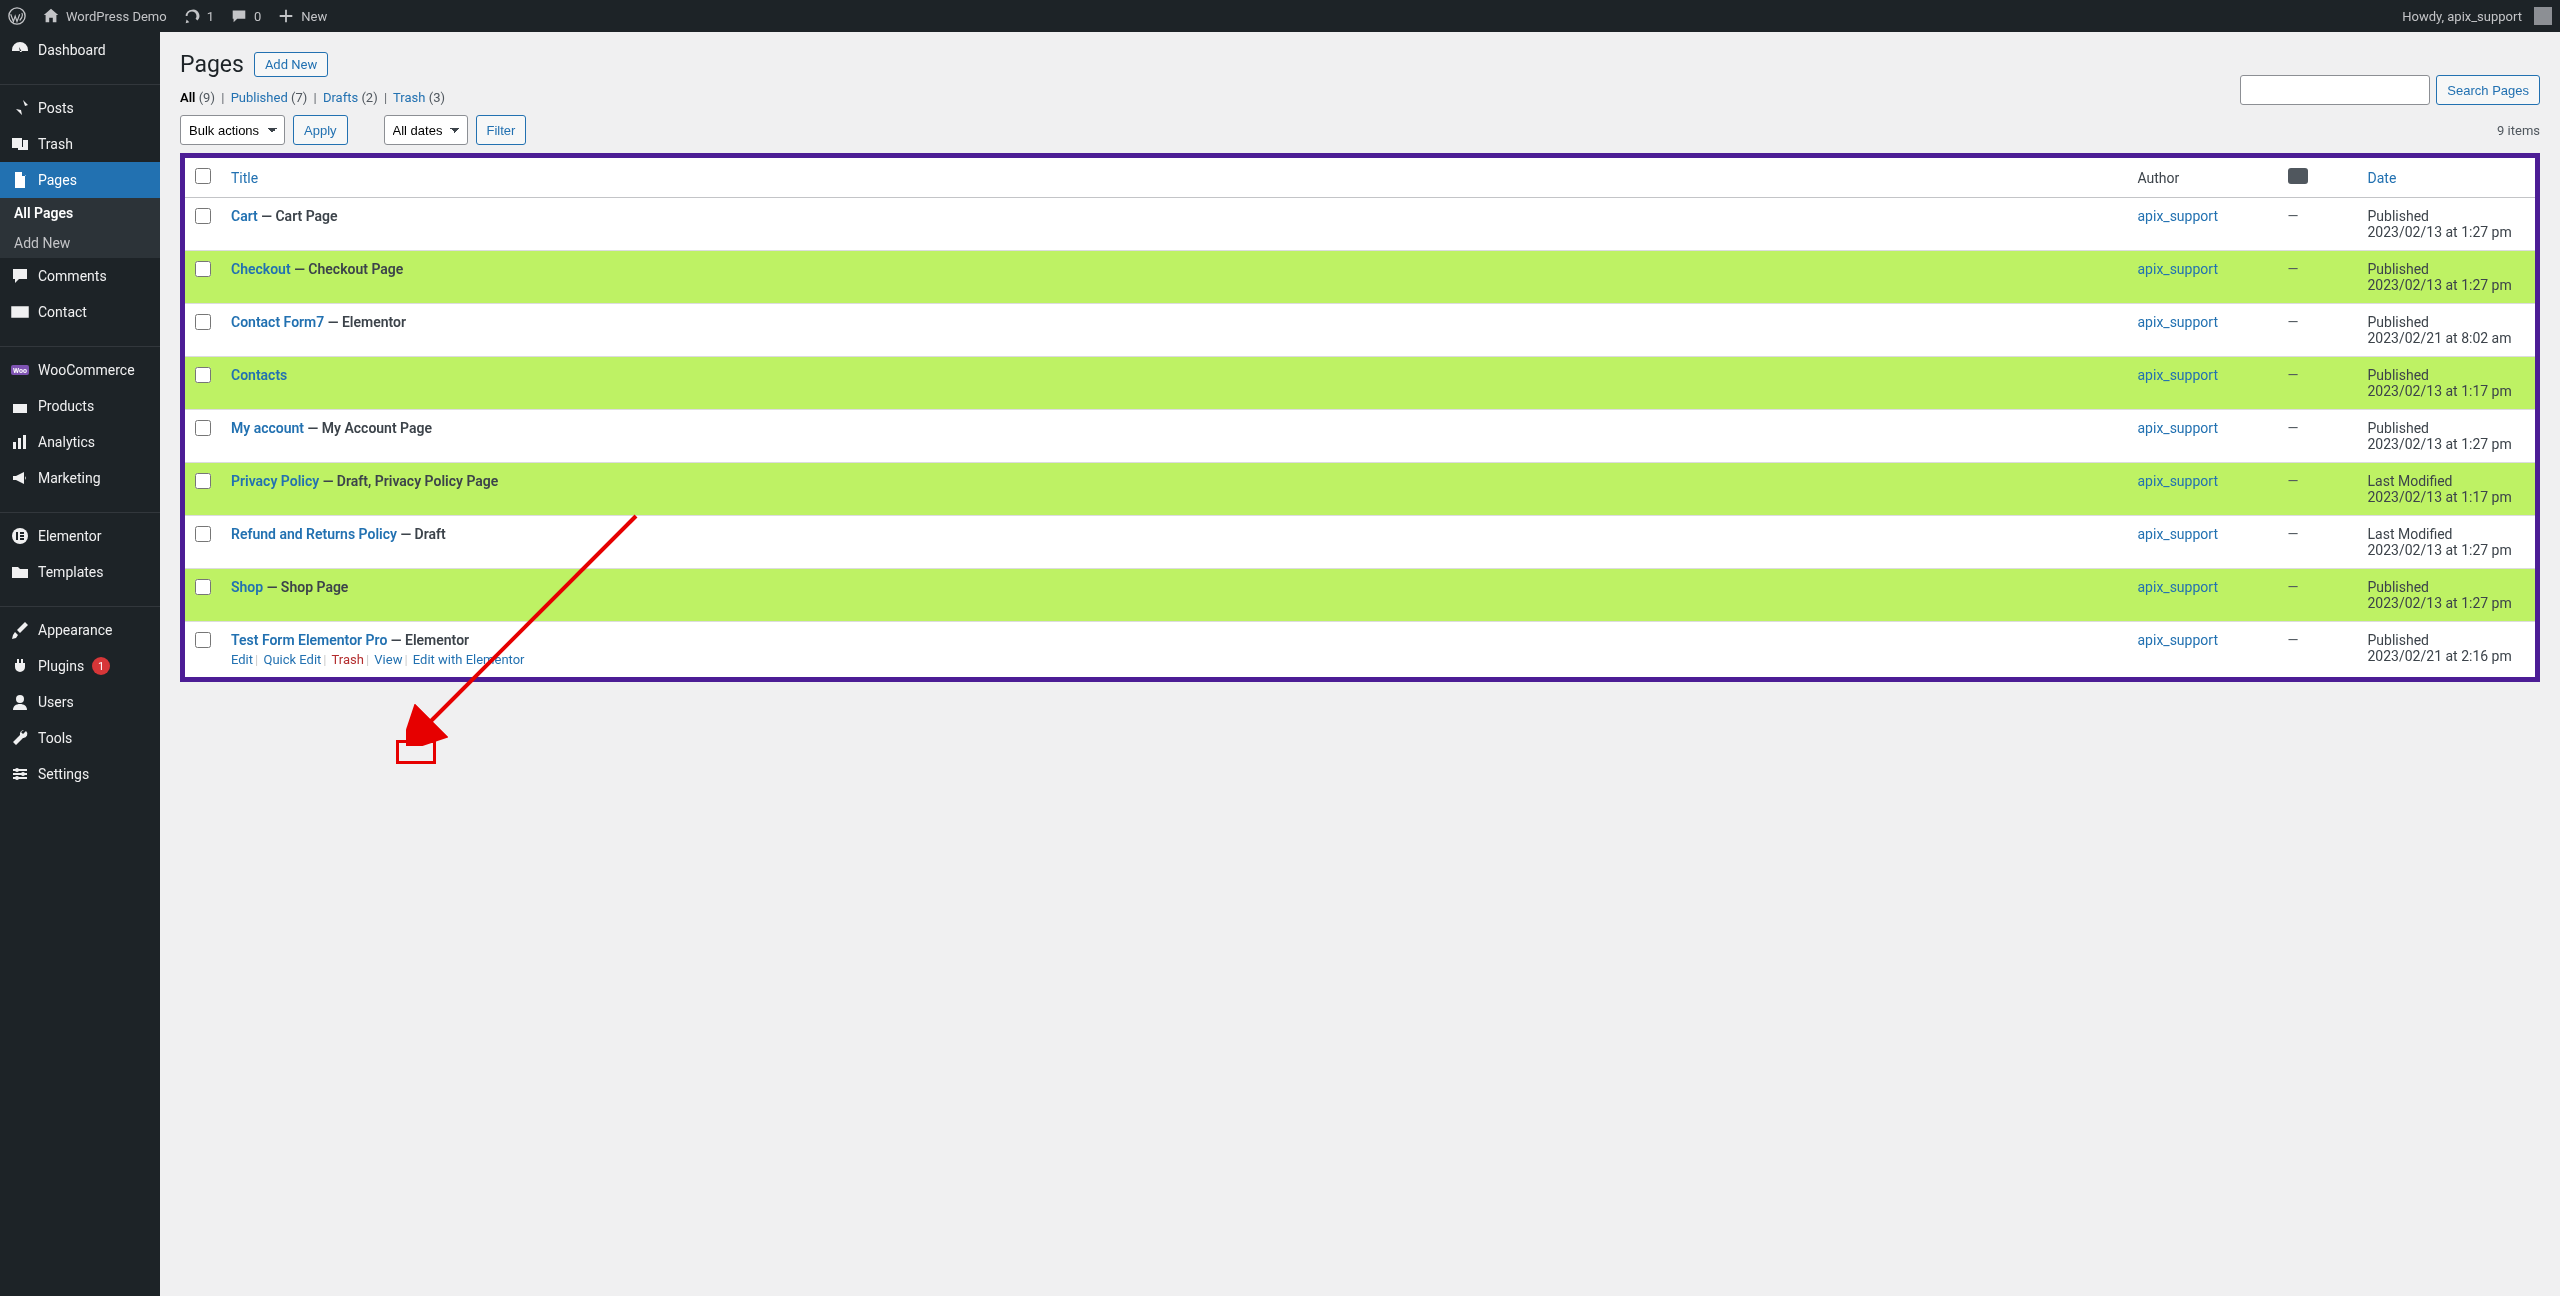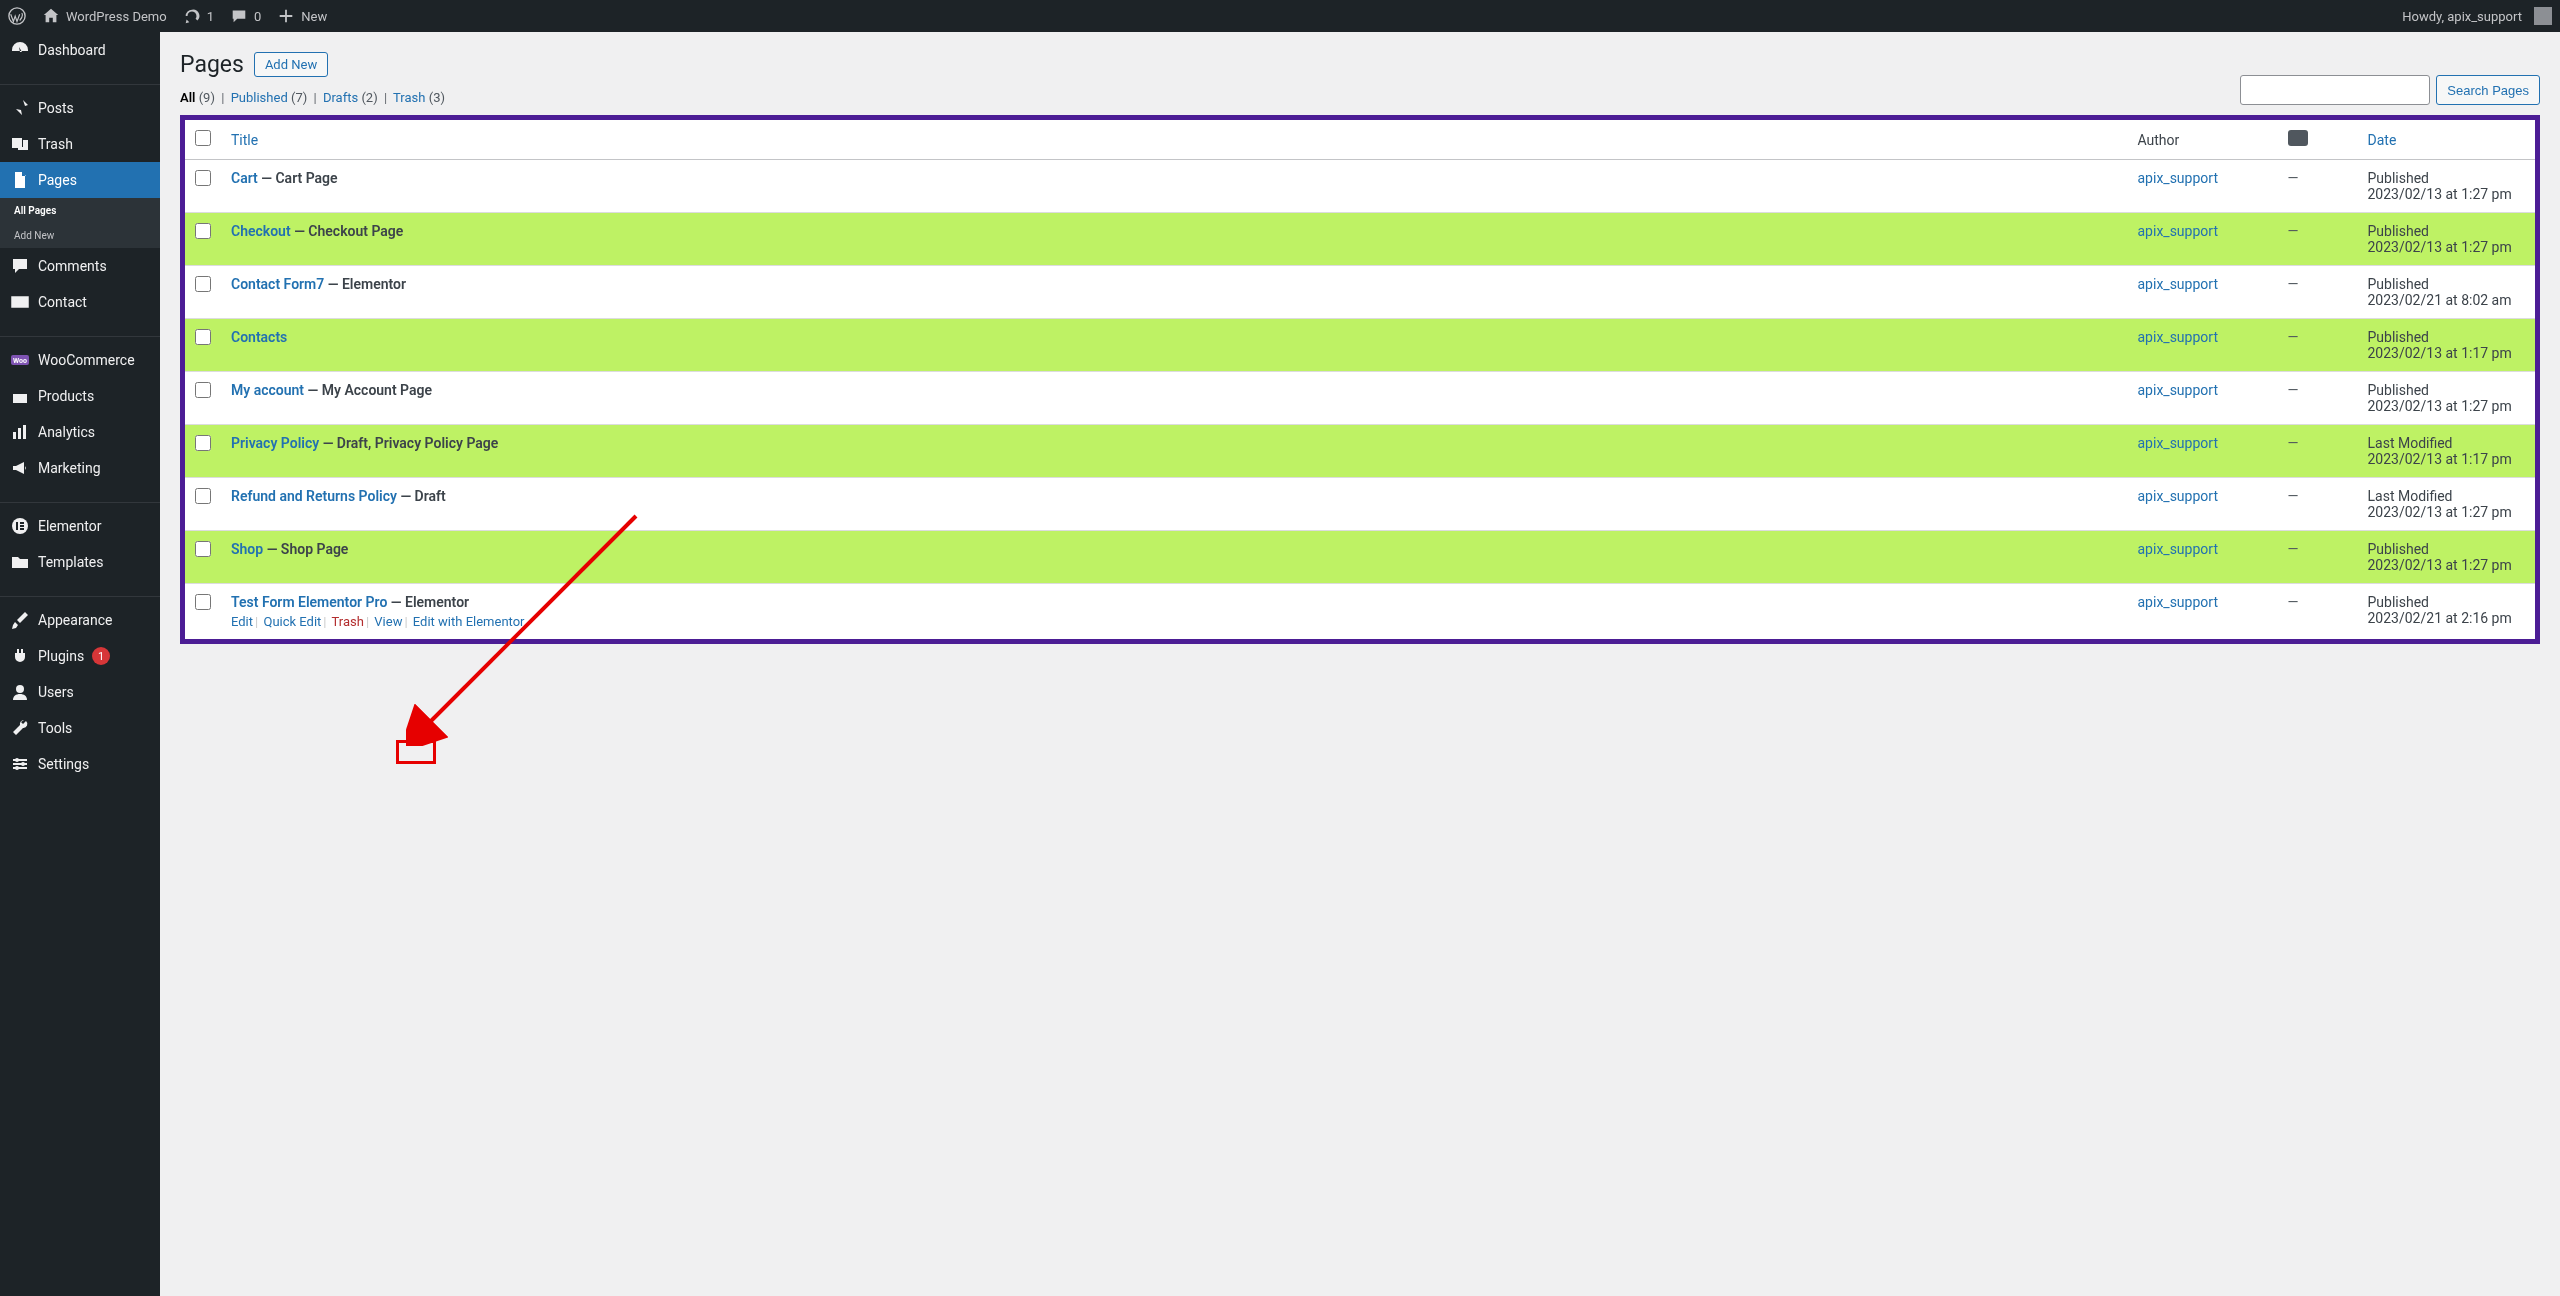--- a/index.html
+++ b/index.html
@@ -13,21 +13,21 @@
   .adminbar .ico { font-family: dashicons, sans-serif; font-size:18px; display:inline-flex; align-items:center; }
   .avatar-sq { width:18px; height:18px; background:#8c8f94; margin-left:6px; }
 
   
   .sidebar { position:fixed; top:32px; left:0; bottom:0; width:160px; background:#1d2327; color:#c3c4c7; }
   .sidebar ul { list-style:none; }
   .sidebar li { display:flex; align-items:center; gap:8px; padding:8px 10px; font-size:14px; cursor:pointer; color:#f0f0f1; }
   .sidebar li.current { background:#2271b1; color:#fff; position:relative; }
   .sidebar li.current::after { content:""; position:absolute; right:-8px; top:50%; transform:translateY(-50%); border:8px solid transparent; border-right-color:#f0f0f1; }
   .sidebar .sub { background:#2c3338; }
-  .sidebar .sub li { padding:7px 14px; font-size:10px; color:#c3c4c7; }
+  .sidebar .sub li { padding:7px 14px; font-size:14px; color:#c3c4c7; }
   .sidebar .sub li.current-sub { color:#fff; font-weight:600; }
   .sidebar .sep { height:5px; border-bottom:1px solid #32373c; margin-bottom:5px; }
   .sidebar .mi { width:20px; font-size:18px; display:inline-flex; }
   .badge { background:#d63638; color:#fff; border-radius:10px; min-width:18px; height:18px; display:inline-flex; align-items:center; justify-content:center; font-size:11px; padding:0 5px; }
 
   
   .content { margin-left:160px; margin-top:32px; padding:10px 20px 40px 20px; }
   .heading { display:flex; align-items:center; gap:10px; padding:9px 0 4px 0; }
   .heading h1 { font-size:23px; font-weight:400; color:#1d2327; }
   .page-title-action { border:1px solid #2271b1; color:#2271b1; background:#f6f7f7; padding:4px 10px; border-radius:3px; font-size:13px; cursor:pointer; }
@@ -312,20 +312,30 @@
   <div class="subsubsub">
     <a class="current"><span>All</span></a> <span class="count">(9)</span>
     <span class="sep">|</span>
     <a><span>Published</span></a> <span class="count">(7)</span>
     <span class="sep">|</span>
     <a><span>Drafts</span></a> <span class="count">(2)</span>
     <span class="sep">|</span>
     <a><span>Trash</span></a> <span class="count">(3)</span>
   </div>
 
+  <div class="tablenav">
+    <div class="left">
+      <select><option>Bulk actions</option></select>
+      <button class="button">Apply</button>
+      <div style="width:20px"></div>
+      <select><option>All dates</option></select>
+      <button class="button">Filter</button>
+    </div>
+    <div class="displaying-num">9 items</div>
+  </div>
 
   <table class="wp-list">
     <thead>
       <tr>
         <th class="col-cb"><input type="checkbox" style=""></th>
         <th><a>Title</a></th>
         <th class="col-author"><span>Author</span></th>
         <th class="col-comments"><span class="comment-bubble"></span></th>
         <th class="col-date"><a>Date</a></th>
       </tr>

